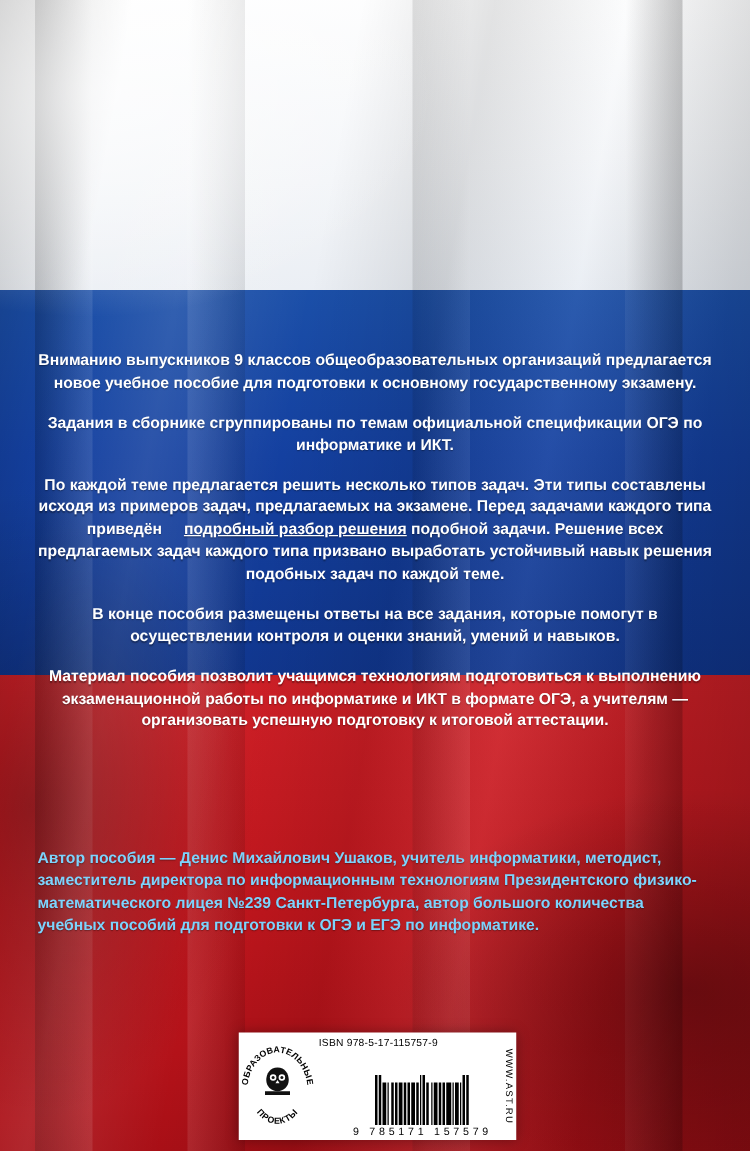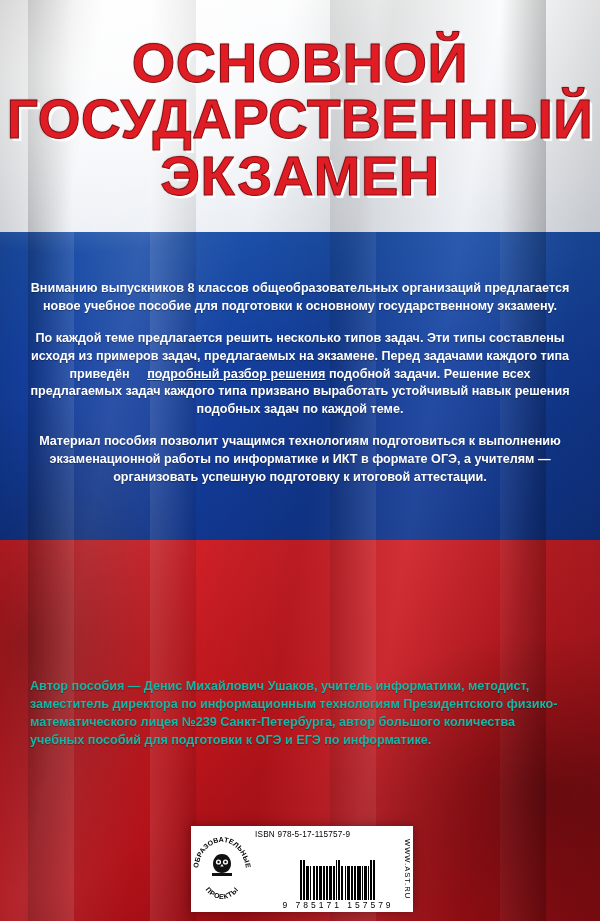--- a/index.html
+++ b/index.html
@@ -117,21 +117,21 @@
   .underline-phrase {
     text-decoration: underline;
     margin-left: 14px;
   }
 
   .author-block {
     position: absolute;
     top: 678px;
     left: 30px;
     width: 540px;
-    color: #14b8a6;
+    color: #7dd3fc;
     font-size: 12.6px;
     font-weight: bold;
     line-height: 1.42;
     text-align: left;
     z-index: 6;
     text-shadow: 0 1px 1px rgba(0,0,0,0.35);
   }
 
   
   .bottom-panel {
@@ -235,31 +235,28 @@
   <div class="flag-white"></div>
   <div class="flag-blue"></div>
   <div class="flag-red"></div>
   <div class="fold a"></div>
   <div class="fold b"></div>
   <div class="fold c"></div>
   <div class="fold d"></div>
   <div class="drape"></div>
   <div class="drape2"></div>
 
-  <div class="title-block">
-    <span class="title-line l1">ОСНОВНОЙ</span>
-    <span class="title-line l2">ГОСУДАРСТВЕННЫЙ</span>
-    <span class="title-line l3">ЭКЗАМЕН</span>
-  </div>
 
   <div class="body-text">
-    <p>Вниманию выпускников 8 классов общеобразовательных организаций предлагается новое учебное пособие для подготовки к основному государственному экзамену.</p>
+    <p>Вниманию выпускников 9 классов общеобразовательных организаций предлагается новое учебное пособие для подготовки к основному государственному экзамену.</p>
+    <p>Задания в сборнике сгруппированы по темам официальной спецификации ОГЭ по информатике и ИКТ.</p>
     <p>
       <span>По каждой теме предлагается решить несколько типов задач. Эти типы составлены исходя из примеров задач, предлагаемых на экзамене. Перед задачами каждого типа приведён <span class="underline-phrase">подробный разбор решения</span> подобной задачи. Решение всех предлагаемых задач каждого типа призвано выработать устойчивый навык решения подобных задач по каждой теме.</span>
     </p>
+    <p>В конце пособия размещены ответы на все задания, которые помогут в осуществлении контроля и оценки знаний, умений и навыков.</p>
     <p>Материал пособия позволит учащимся технологиям подготовиться к выполнению экзаменационной работы по информатике и ИКТ в формате ОГЭ, а учителям — организовать успешную подготовку к итоговой аттестации.</p>
   </div>
 
   <div class="author-block">Автор пособия — Денис Михайлович Ушаков, учитель информатики, методист, заместитель директора по информационным технологиям Президентского физико-математического лицея №239 Санкт-Петербурга, автор большого количества учебных пособий для подготовки к ОГЭ и ЕГЭ по информатике.</div>
 
   <div class="panel-shadow"></div>
   <div class="bottom-panel">
     <div class="publisher-mark">
       <div class="circle-text">
         <svg width="58" height="66" viewBox="0 0 58 66">

